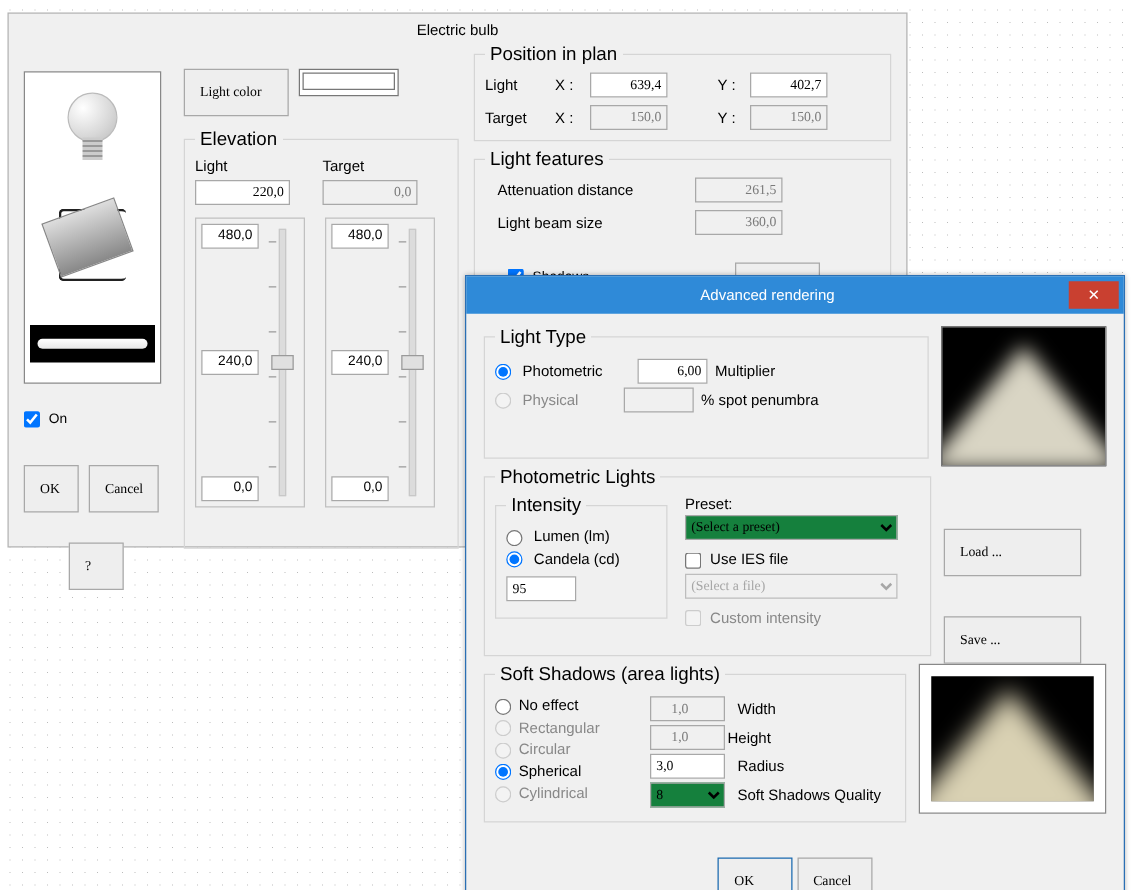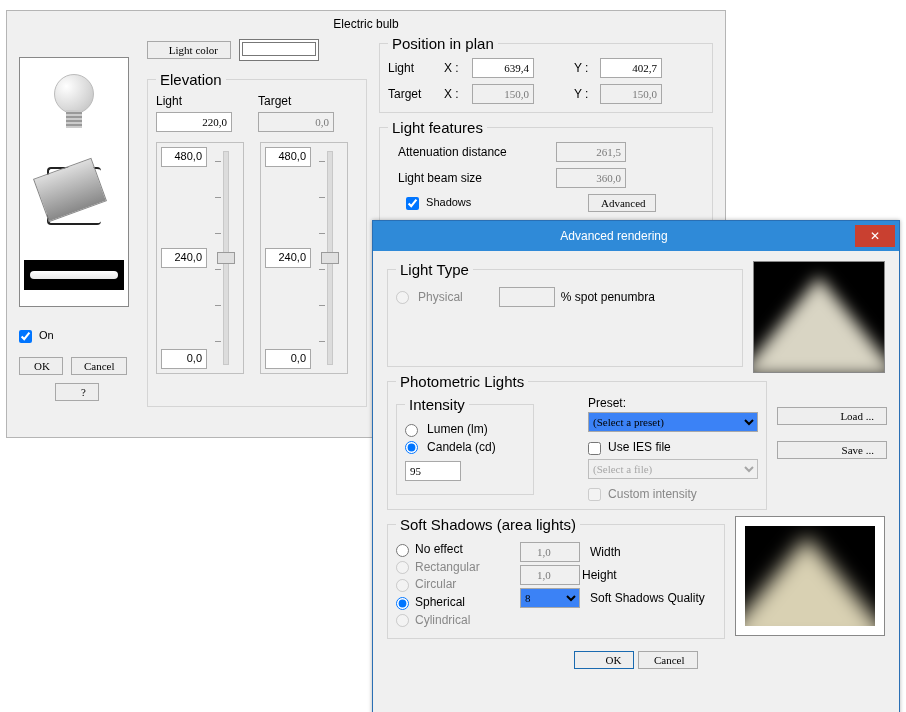--- a/index.html
+++ b/index.html
@@ -39,24 +39,25 @@
   }
   fieldset.fs > legend {
     font-size: 15px;
     padding: 0 4px;
     color: #000;
   }
   .btn {
     display: inline-block;
     border: 1px solid #a8a8a8;
     background: #eee;
-    padding: 2px 12px;
-    min-width: 60px; text-align: right;
+    padding: 12px 12px;
+    min-width: 60px; text-align: left;
     box-sizing: border-box;
     font: 11px Tahoma;
+    margin-top: 16px;
   }
   .txt {
     border: 1px solid #a8a8a8;
     background: #fff;
     font: 11px Tahoma;
     padding: 2px 4px;
     box-sizing: border-box;
     height: 20px;
     text-align: right;
   }
@@ -132,21 +133,21 @@
   .lightimg .tube {
     width: 100px; height: 30px; background:#000;
     position: relative;
   }
   .lightimg .tube .glass2 {
     position:absolute; left:6px; right:6px; top:11px; height:8px;
     background: linear-gradient(#fff,#e8e8e8);
     border-radius: 4px;
   }
   select.sel {
-    border: 1px solid #a8a8a8; background: #3b82f6;
+    border: 1px solid #a8a8a8; background: #15803d;
     height: 20px; font: 11px Tahoma;
   }
   
   .modal {
     left: 372px; top: 220px;
     width: 528px; height: 620px;
     z-index: 5;
     background: #f0f0f0;
     border: 1px solid #2a6fb4;
     box-shadow: 0 0 4px rgba(0,0,0,.3);
@@ -359,20 +360,29 @@
     <div class="closebtn">
         <span>✕</span>
       </div>
   </div>
   <div class="modal-body">
 
     <div class="flexrow" style="gap:10px;">
       <fieldset class="fs" style="flex:1;">
         <legend>Light Type</legend>
         <div class="radiorow">
+          <label>
+            <input type="radio" name="lt" checked="" style="">
+            <span class="lbl">Photometric</span>
+          </label>
+          <span style="width:28px;"></span>
+          <input class="txt" style="width: 56px;" value="6,00">
+          <span class="lbl" style="margin-left:6px;">Multiplier</span>
+        </div>
+        <div class="radiorow">
           <label class="gray">
             <input type="radio" name="lt" disabled="" style="">
             <span class="lbl gray">Physical</span>
           </label>
           <span style="width:36px;"></span>
           <input class="txt disabled" disabled="" style="width: 56px;">
           <span class="lbl" style="margin-left:6px;">% spot penumbra</span>
         </div>
       </fieldset>
       <div>
@@ -396,21 +406,21 @@
             </div>
             <div class="radiorow">
               <label>
                 <input type="radio" name="iu" checked="" style="">
                 <span class="lbl">Candela (cd)</span>
               </label>
             </div>
             <input class="txt" style="width: 56px; text-align: left; margin-top: 4px;" value="95">
           </fieldset>
 
-          <div style="flex:1;margin-left:40px;">
+          <div style="flex:1;">
             <div class="lbl">Preset:</div>
             <select class="sel" style="width:170px;margin-top:2px;">
               <option>(Select a preset)</option>
             </select>
             <div style="margin-top:8px;">
               <label>
                 <input type="checkbox" style="">
                 <span class="lbl">Use IES file</span>
               </label>
             </div>
@@ -456,20 +466,24 @@
           <div style="flex:1;">
             <div class="radiorow">
               <input class="txt disabled" disabled="" style="width: 60px; text-align: left;" value="1,0">
               <span class="lbl" style="margin-left:10px;">Width</span>
             </div>
             <div class="radiorow">
               <input class="txt disabled" disabled="" style="width: 60px; text-align: left;" value="1,0">
               <span class="lbl" style="">Height</span>
             </div>
             <div class="radiorow">
+              <input class="txt" style="width: 60px; text-align: left;" value="3,0">
+              <span class="lbl" style="margin-left:10px;">Radius</span>
+            </div>
+            <div class="radiorow">
               <select class="sel" style="width:60px;">
                 <option>8</option>
               </select>
               <span class="lbl" style="margin-left:10px;">Soft Shadows Quality</span>
             </div>
           </div>
         </div>
       </fieldset>
       <div style="width:150px;">
         <div class="preview2">

